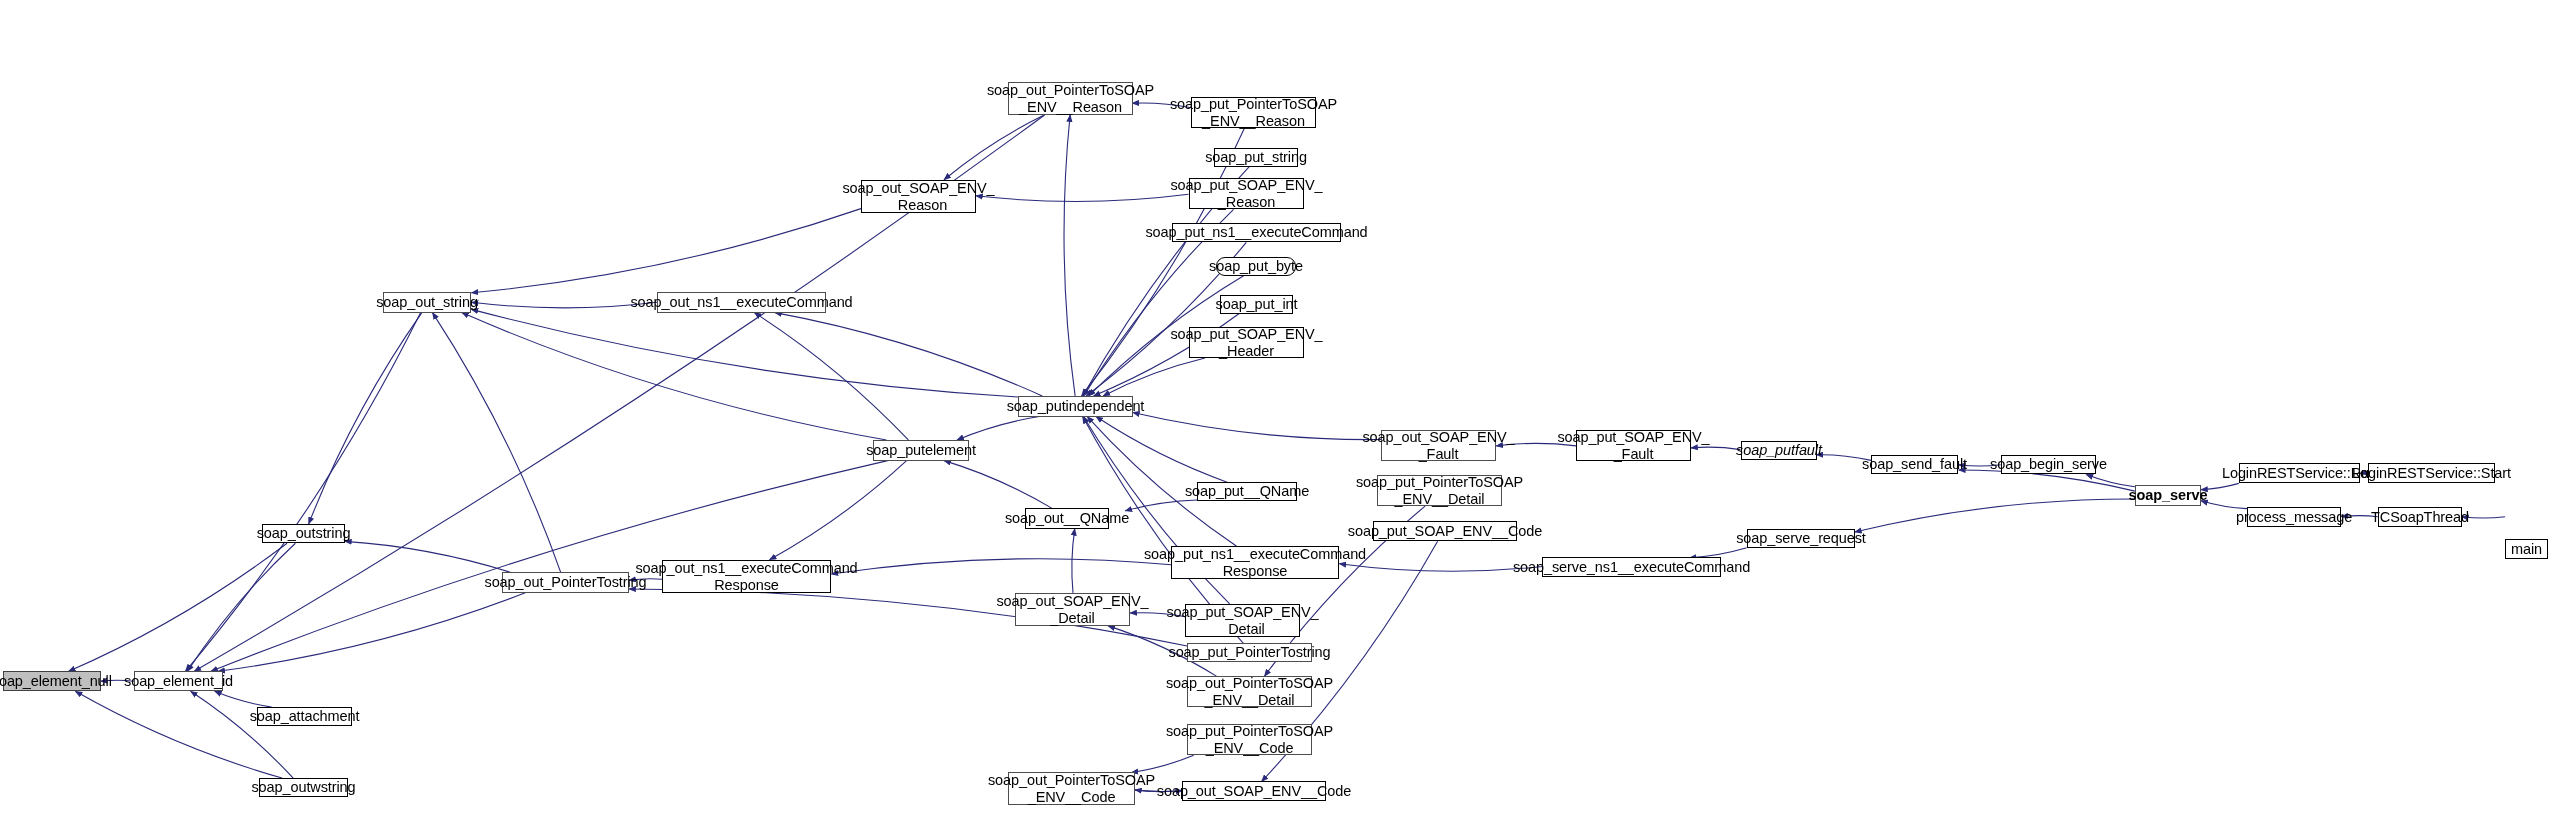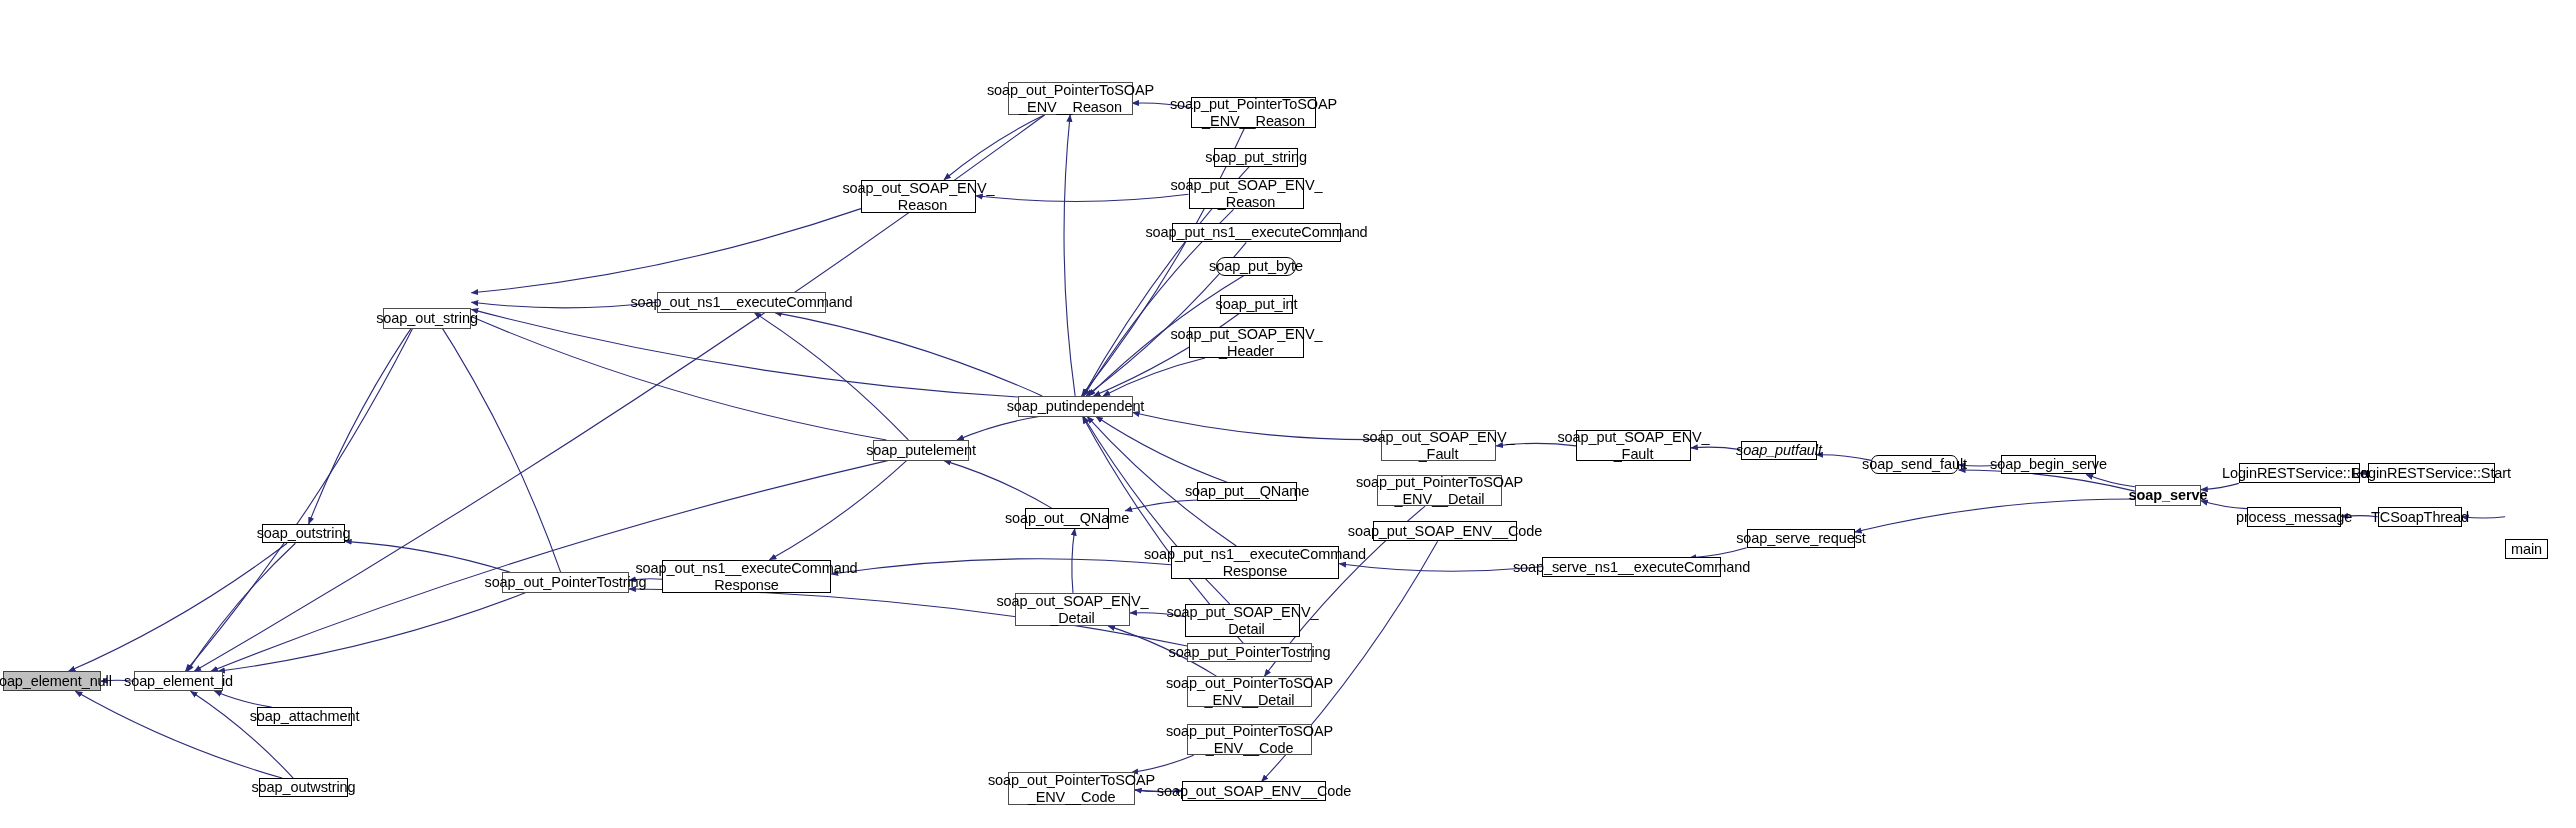--- a/index.html
+++ b/index.html
@@ -127,21 +127,21 @@
         <path d="M3455.0,750.5 Q3428.5,747.3 3402.0,750.5" marker-end="url(#ah)"></path>
         <path d="M3640.0,750.5 Q3608.5,754.3 3577.0,750.5" marker-end="url(#ah)"></path>
       </g>
   </svg>
   <div id="nodes-layer">
       <div class="node highlight" style="left: 2.8px; top: 671px; width: 98px; height: 20px;"><span class="node-label">soap_element_null</span></div>
       <div class="node thick" style="left: 134px; top: 671px; width: 89px; height: 20px;"><span class="node-label">soap_element_id</span></div>
       <div class="node" style="left: 257px; top: 707px; width: 95px; height: 18.6px;"><span class="node-label">soap_attachment</span></div>
       <div class="node" style="left: 259px; top: 778px; width: 89px; height: 18.6px;"><span class="node-label">soap_outwstring</span></div>
       <div class="node" style="left: 262px; top: 524px; width: 83px; height: 19px;"><span class="node-label">soap_outstring</span></div>
-      <div class="node thick" style="left: 383px; top: 292px; width: 88px; height: 20.6px; margin-top: 16px;"><span class="node-label">soap_out_string</span></div>
+      <div class="node thick" style="left: 383px; top: 292px; width: 88px; height: 20.6px;"><span class="node-label">soap_out_string</span></div>
       <div class="node thick" style="left: 502px; top: 572px; width: 127px; height: 20.6px;"><span class="node-label">soap_out_PointerTostring</span></div>
       <div class="node thick" style="left: 657px; top: 292px; width: 169px; height: 20.6px;"><span class="node-label">soap_out_ns1__executeCommand</span></div>
       <div class="node" style="left: 662px; top: 560px; width: 169px; height: 33px;"><span class="node-label">soap_out_ns1__executeCommand
 Response</span></div>
       <div class="node thick" style="left: 873px; top: 440px; width: 96px; height: 20.6px;"><span class="node-label">soap_putelement</span></div>
       <div class="node" style="left: 861px; top: 180px; width: 115px; height: 33px;"><span class="node-label">soap_out_SOAP_ENV_
 _Reason</span></div>
       <div class="node thick" style="left: 1008px; top: 82px; width: 125px; height: 33px;"><span class="node-label">soap_out_PointerToSOAP
 _ENV__Reason</span></div>
       <div class="node thick" style="left: 1018px; top: 396px; width: 115px; height: 20.6px; text-align: right;"><span class="node-label">soap_putindependent</span></div>
@@ -174,21 +174,21 @@
       <div class="node thick" style="left: 1381px; top: 430px; width: 115px; height: 31px;"><span class="node-label">soap_out_SOAP_ENV_
 _Fault</span></div>
       <div class="node thick" style="left: 1377px; top: 475px; width: 125px; height: 31px;"><span class="node-label">soap_put_PointerToSOAP
 _ENV__Detail</span></div>
       <div class="node" style="left: 1373px; top: 521px; width: 144px; height: 20px;"><span class="node-label">soap_put_SOAP_ENV__Code</span></div>
       <div class="node" style="left: 1576px; top: 430px; width: 115px; height: 31px;"><span class="node-label">soap_put_SOAP_ENV_
 _Fault</span></div>
       <div class="node" style="left: 1542px; top: 557px; width: 179px; height: 20px;"><span class="node-label">soap_serve_ns1__executeCommand</span></div>
       <div class="node" style="left: 1741px; top: 441px; width: 76px; height: 19px; font-style: italic;"><span class="node-label">soap_putfault</span></div>
       <div class="node" style="left: 1747px; top: 529px; width: 108px; height: 19px;"><span class="node-label">soap_serve_request</span></div>
-      <div class="node" style="left: 1871px; top: 455px; width: 87px; height: 19px; border-radius: 7px;"><span class="node-label">soap_send_fault</span></div>
+      <div class="node" style="left: 1871px; top: 455px; width: 87px; height: 19px;"><span class="node-label">soap_send_fault</span></div>
       <div class="node" style="left: 2001px; top: 455px; width: 95px; height: 19px;"><span class="node-label">soap_begin_serve</span></div>
       <div class="node thick" style="left: 2135px; top: 485px; width: 66px; height: 20.6px; font-weight: bold;"><span class="node-label">soap_serve</span></div>
       <div class="node" style="left: 2239px; top: 463px; width: 121px; height: 20px;"><span class="node-label">LoginRESTService::Run</span></div>
       <div class="node" style="left: 2368px; top: 463px; width: 127px; height: 20px;"><span class="node-label">LoginRESTService::Start</span></div>
       <div class="node" style="left: 2247px; top: 507px; width: 94px; height: 20px;"><span class="node-label">process_message</span></div>
       <div class="node" style="left: 2378px; top: 507px; width: 84px; height: 20px;"><span class="node-label">TCSoapThread</span></div>
       <div class="node" style="left: 2505px; top: 507px; width: 43px; height: 20px; margin-top: 32px;"><span class="node-label">main</span></div>
     </div>
 </div>
 

